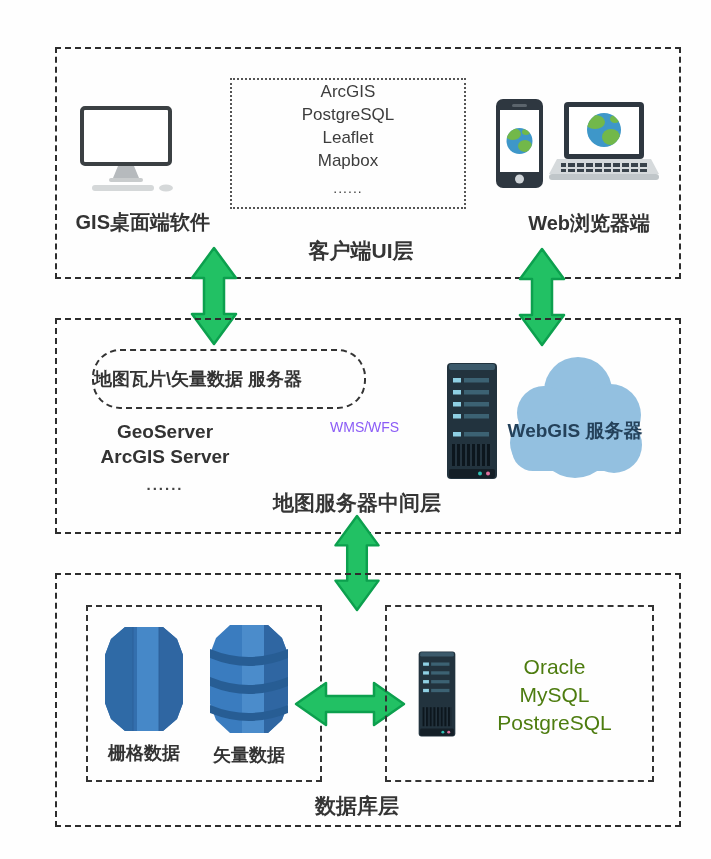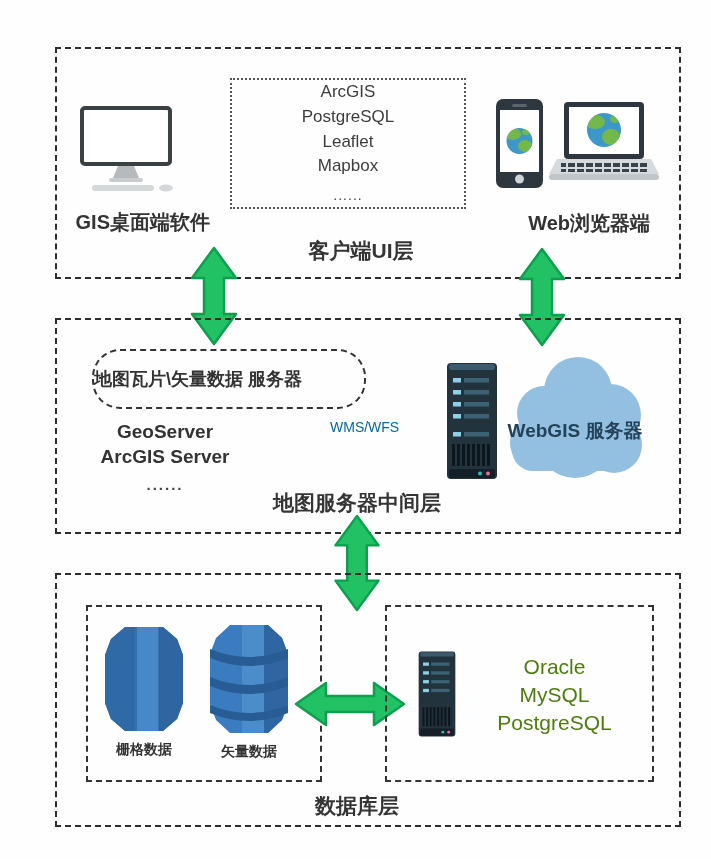--- a/index.html
+++ b/index.html
@@ -5,37 +5,37 @@
   html,body{margin:0;padding:0;background:#ffffff;}
   #stage{
     position:relative;width:711px;height:859px;background:#fefefe;overflow:hidden;
     font-family:"Liberation Sans", sans-serif;color:#3a3a3a;
   }
   .abs{position:absolute;}
   .layer-box{position:absolute;border:2px dashed #2d2d2d;background:transparent;}
   .inner-dashed{position:absolute;border:2px dashed #333;}
   .dotted-box{
     position:absolute;left:230px;top:78px;width:232px;height:127px;
-    border:2px dotted #555;display:flex;flex-direction:column;justify-content:space-between;
+    border:2px dotted #555;display:flex;flex-direction:column;justify-content:flex-start;
     align-items:center;text-align:center;
   }
   .dotted-box span{font-size:17px;line-height:23px;color:#3d3d3d;}
   .rounded-dashed{
     position:absolute;left:92px;top:349px;width:270px;height:56px;
     border:2px dashed #333;border-radius:28px;
     display:flex;align-items:center;justify-content:flex-start;
   }
   .rounded-dashed span{font-weight:bold;font-size:18px;color:#333;}
   .big-label{position:absolute;text-align:center;font-weight:bold;font-size:21px;color:#353535;}
   .dev-label{position:absolute;text-align:right;font-weight:bold;font-size:20px;color:#333;margin-top:11px;}
-  .small-label{position:absolute;text-align:center;font-weight:bold;font-size:14px;color:#333;}
+  .small-label{position:absolute;text-align:center;font-weight:bold;font-size:18px;color:#333;}
   .server-products{position:absolute;left:70px;top:419px;width:190px;text-align:center;}
   .server-products .p{font-weight:bold;font-size:19px;line-height:25px;color:#333;}
   .server-products .dots{font-weight:bold;font-size:15px;letter-spacing:2px;color:#444;margin-top:7px;}
-  .protocol{position:absolute;left:330px;top:419px;font-size:14px;color:#0369a1;}
+  .protocol{position:absolute;left:330px;top:419px;font-size:14px;color:#8b5cf6;}
   .cloud-wrap{position:absolute;left:500px;top:349px;width:150px;height:136px;}
   .cloud-wrap .cloud-text{
     position:absolute;left:0;top:69px;width:100%;text-align:center;
     font-weight:bold;font-size:19px;color:#24415a;
   }
   .db-products{
     position:absolute;left:462px;top:653px;width:185px;text-align:center;
     font-size:21px;line-height:28px;color:#4d7c0f;
   }
 </style>

